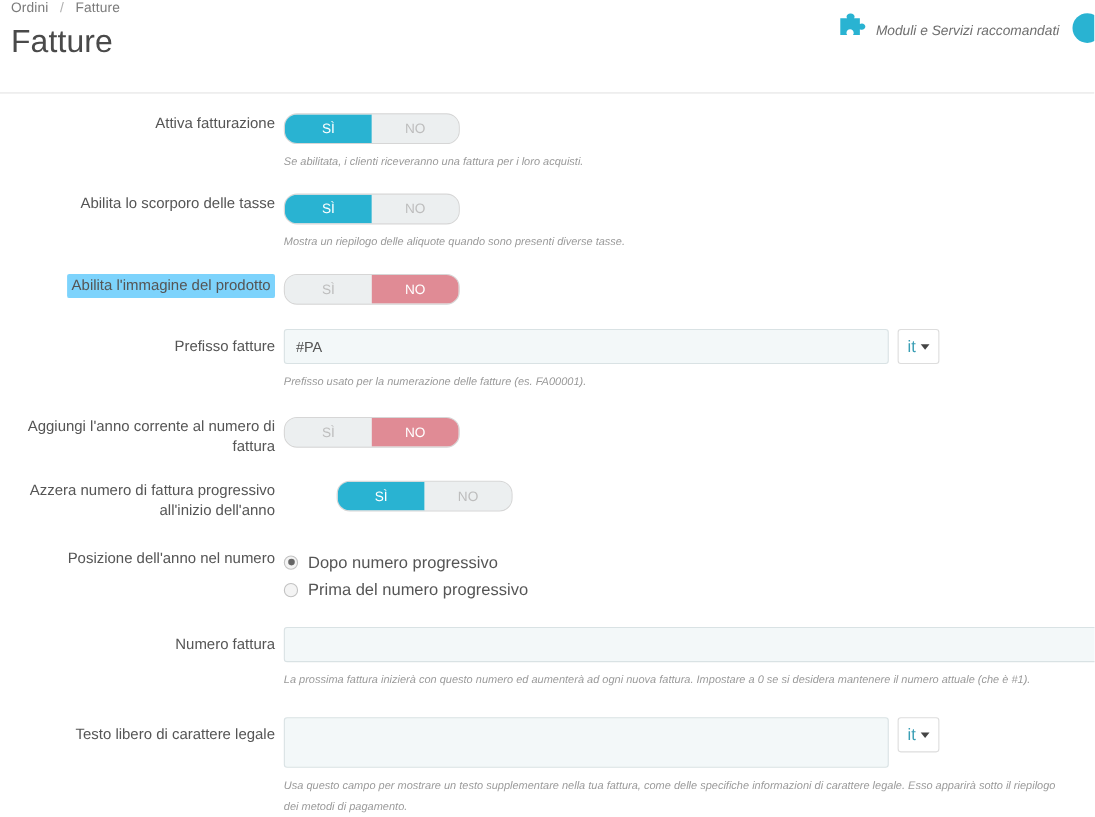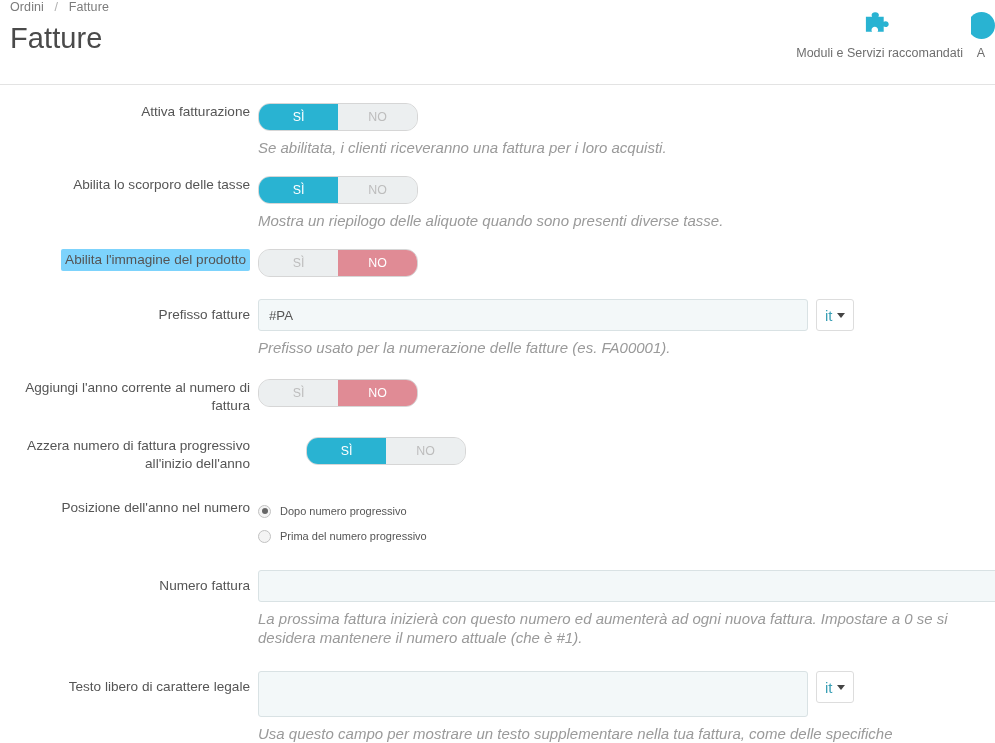--- a/index.html
+++ b/index.html
@@ -23,22 +23,22 @@
   .page-title {
     position: absolute; left: 10px; top: 22px;
     font-size: 29px; color: #4a4a4a; font-weight: 400;
     letter-spacing: .1px;
   }
   .header-actions {
     position: absolute; right: 0px; top: 10px;
     display: flex; align-items: flex-start;
   }
   .hdr-action {
-    display: flex; flex-direction: column; align-items: center;
-    padding: 0 8px; cursor: pointer;
+    display: flex; align-items: center;
+    padding: 0 8px; cursor: pointer; font-style: italic;
   }
   .hdr-action .ico { height: 30px; display: flex; align-items: center; justify-content: center; }
   .hdr-action .lbl {
     margin-top: 6px; font-size: 12.5px; color: #6f6f6f; white-space: nowrap;
   }
   .hdr-action.clipped { width: 24px; overflow: hidden; }
   .hdr-action.clipped .ico, .hdr-action.clipped .lbl { margin-left: -4px; }
   .circle-ico {
     width: 27px; height: 27px; border-radius: 50%;
     background: #29b3d2;
@@ -55,21 +55,21 @@
     width: 258px; flex: 0 0 258px;
     text-align: right; padding-right: 8px;
     font-size: 13.6px; color: #555; line-height: 18px;
   }
   .row .label .hl {
     background: #7dd3fc; padding: 2px 4px; border-radius: 2px;
     display: inline-block;
   }
   .row .control { flex: 1 1 auto; min-width: 0; }
   .help {
-    font-size: 15px; color: #9a9a9a; font-style: italic;
+    font-size: 10px; color: #9a9a9a; font-style: italic;
     line-height: 19px; margin-top: 7px; padding-right: 14px;
   }
 
   
   .switch {
     display: inline-flex; border-radius: 12px; overflow: hidden;
     border: 1px solid #d6d6d6; background: #eceff0;
   }
   .switch > span {
     width: 79px; height: 26px; line-height: 26px; text-align: center;
@@ -111,21 +111,21 @@
   
   .radio-row { display: flex; align-items: center; height: 24px; cursor: pointer; }
   .radio {
     width: 13px; height: 13px; border-radius: 50%;
     border: 1px solid #c2c2c2; background: #f4f4f4;
     display: inline-flex; align-items: center; justify-content: center;
     flex: 0 0 13px;
   }
   .radio .dot { width: 6px; height: 6px; border-radius: 50%; background: #666; display: none; }
   .radio.checked .dot { display: block; }
-  .radio-label { margin-left: 9px; font-size: 11px; color: #555; }
+  .radio-label { margin-left: 9px; font-size: 15px; color: #555; }
 </style>
 </head>
 <body>
 
 <div class="page">
 
   <div class="header">
     <div class="breadcrumb">
       <span>Ordini</span>
       <span class="sep">/</span>

